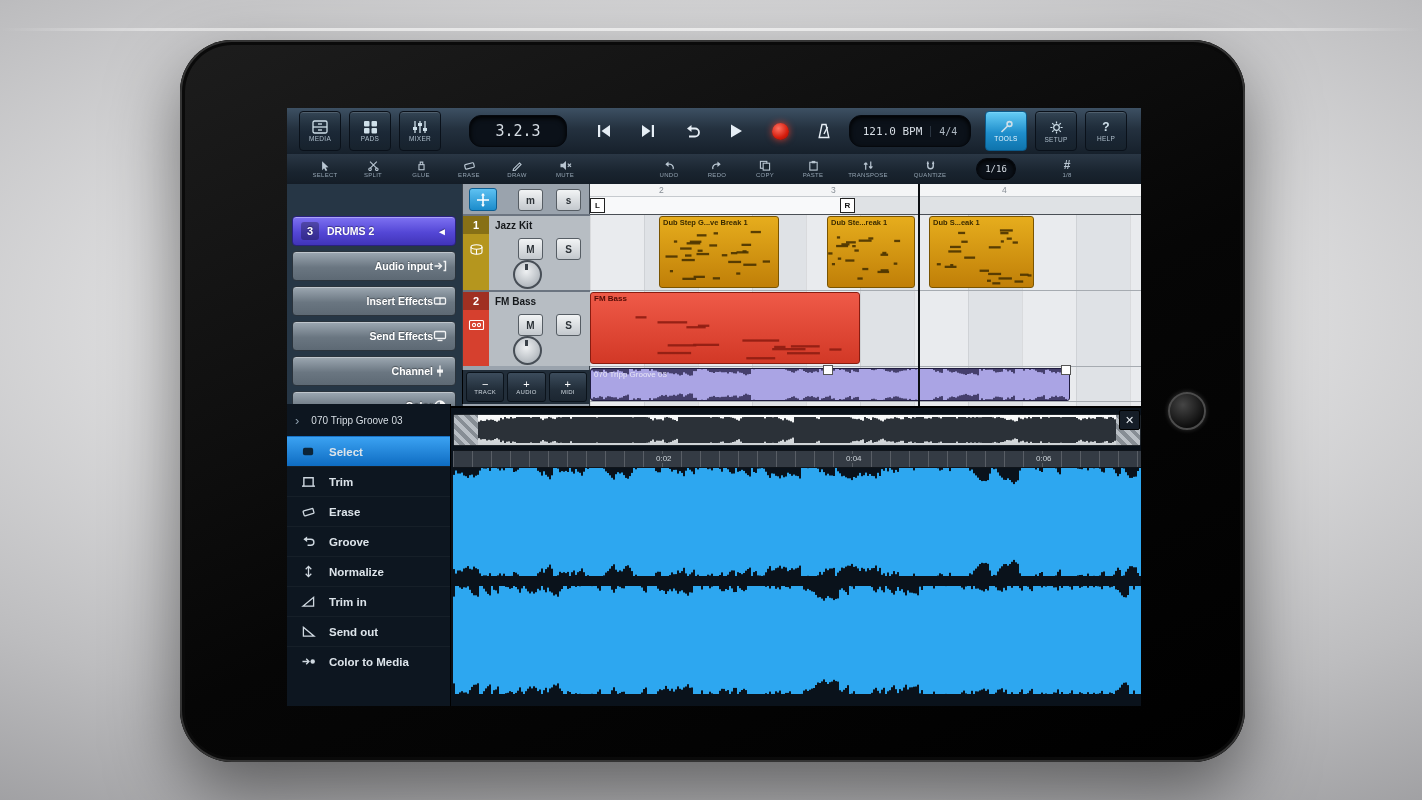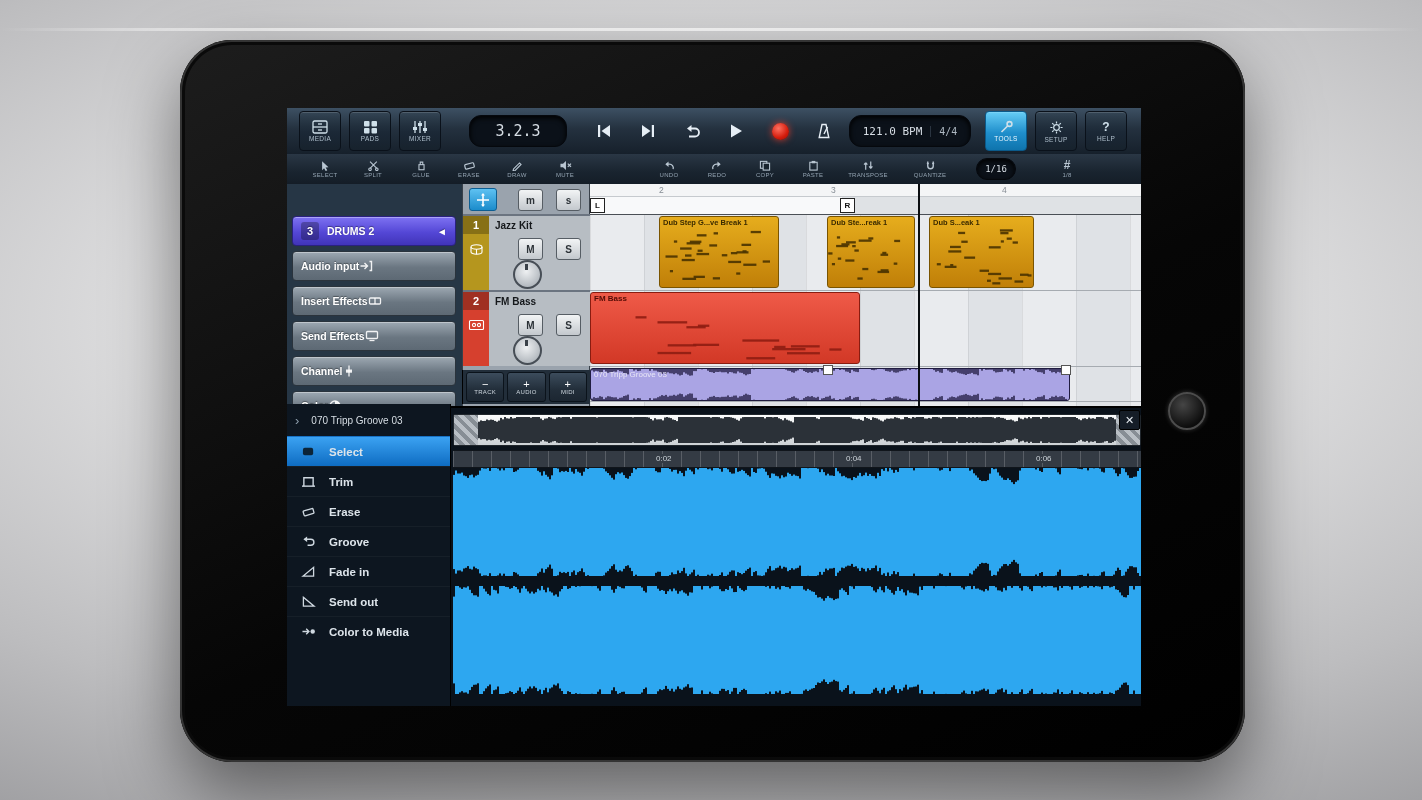--- a/index.html
+++ b/index.html
@@ -39,21 +39,21 @@
   .t2btn{width:48px;height:26px;display:flex;flex-direction:column;align-items:center;justify-content:center;gap:1px;color:#b9c6d2;cursor:pointer;}
   .t2btn.wide{width:62px;}
   .t2btn .lb{font-size:6px;letter-spacing:.3px;color:#93a3b1;}
   .t2spacer{width:56px;}
   .griddisp{width:38px;height:20px;font-size:9px;margin-left:15px;}
   .gridbtn{margin-left:30px;width:42px;}
   .gridbtn .glyph{font-size:12px;font-weight:bold;line-height:11px;}
 
   
   .inspector{position:absolute;left:0;top:76px;width:175px;height:222px;background:#263645;padding-top:32px;box-sizing:border-box;}
-  .insp-btn{height:28px;margin:0 6px 5px 5px;border-radius:4px;display:flex;align-items:center;justify-content:flex-start;padding:0 8px;
+  .insp-btn{height:28px;margin:0 6px 5px 5px;border-radius:4px;display:flex;align-items:center;justify-content:flex-end;padding:0 8px;
     background:linear-gradient(#9da8b2,#6a7681 55%,#5d6974);border:1px solid #2a333c;box-shadow:inset 0 1px 0 rgba(255,255,255,.35);
     color:#fff;font-size:10.5px;font-weight:bold;text-shadow:0 -1px 1px rgba(0,0,0,.4);cursor:pointer;}
   .insp-btn .ric{color:rgba(255,255,255,.9);}
   .drums{background:linear-gradient(#7e72f2,#5447d6 55%,#4034b8);border-color:#2a2180;justify-content:flex-start;gap:8px;}
   .drums .num{background:rgba(0,0,0,.28);border-radius:3px;width:18px;height:18px;display:flex;align-items:center;justify-content:center;font-size:11px;}
   .drums .arr{margin-left:auto;font-size:10px;}
 
   
   .headers{position:absolute;left:175px;top:76px;width:128px;height:222px;background:#9aa3ad;border-left:1px solid #39414a;border-right:1px solid #39414a;box-sizing:border-box;}
   .gblrow{position:absolute;left:0;top:4px;width:128px;height:24px;}
@@ -1897,24 +1897,32 @@
               <svg width="15" height="13" viewBox="0 0 16 14" fill="none" stroke="currentColor" stroke-width="1.5">
                 <path d="M4 4.5 h6.5 a3.3 3.3 0 0 1 0 6.6 H7"></path>
                 <path d="M6.5 1.5 L2.5 4.5 l4 3z" fill="currentColor" stroke="none"></path>
               </svg>
             </span>
        <span>Groove</span>
      </div>
      <div class="tm-item">
        <span class="mic">
               <svg width="15" height="13" viewBox="0 0 16 14" fill="none" stroke="currentColor" stroke-width="1.4">
+                <path d="M8 1.5 v11 M5 4.5 L8 1.5 l3 3 M5 9.5 l3 3 3 -3"></path>
+              </svg>
+            </span>
+       <span>Normalize</span>
+     </div>
+     <div class="tm-item">
+       <span class="mic">
+              <svg width="15" height="13" viewBox="0 0 16 14" fill="none" stroke="currentColor" stroke-width="1.4">
                 <path d="M2 12 L13.5 2.5 V12z"></path>
               </svg>
             </span>
-       <span>Fade in</span>
+       <span>Trim in</span>
      </div>
      <div class="tm-item">
        <span class="mic">
               <svg width="15" height="13" viewBox="0 0 16 14" fill="none" stroke="currentColor" stroke-width="1.4">
                 <path d="M2.5 2.5 L14 12 H2.5z"></path>
               </svg>
             </span>
        <span>Send out</span>
      </div>
      <div class="tm-item">

